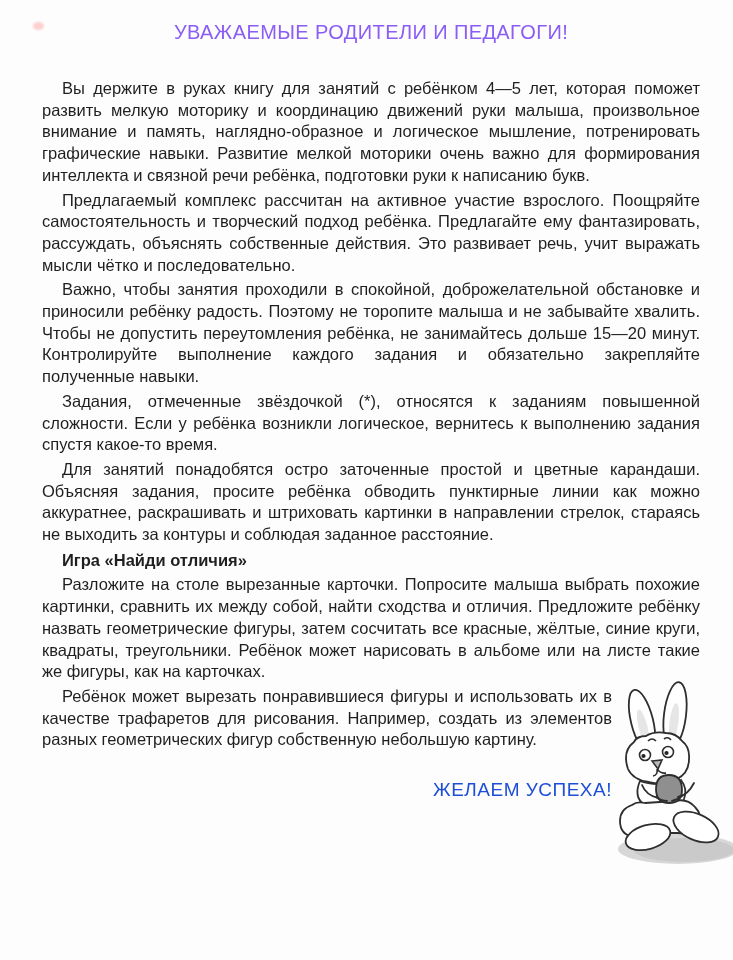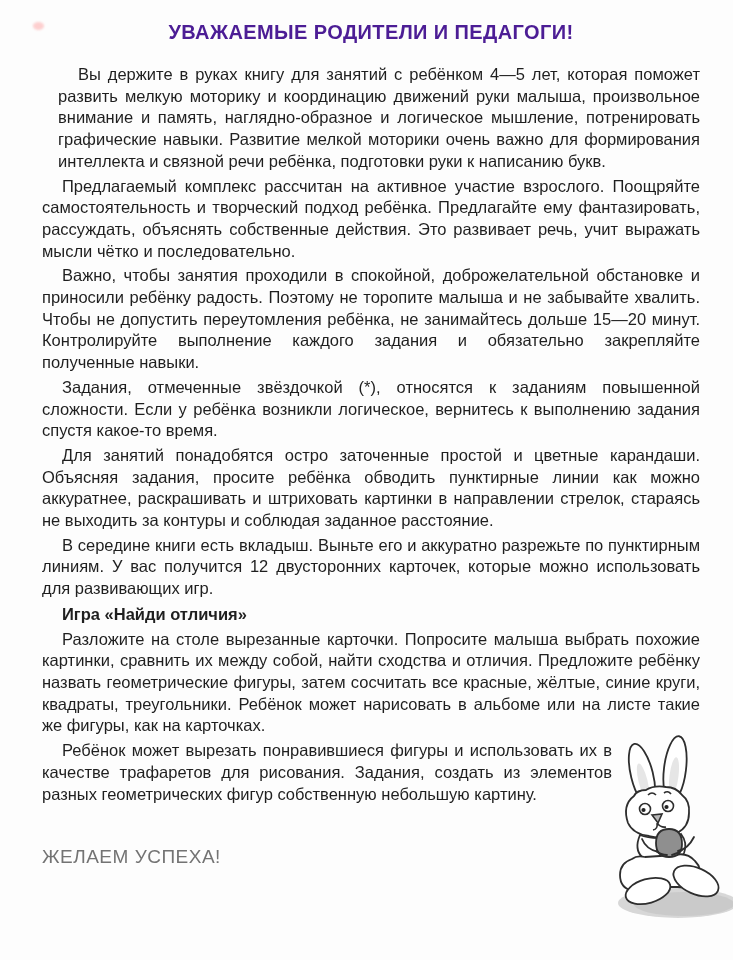--- a/index.html
+++ b/index.html
@@ -10,50 +10,50 @@
     overflow:hidden;
     font-family:"Liberation Sans", sans-serif;
     color:#1f1f1f;
   }
   .content{
     position:absolute;
     left:42px; top:0; width:658px;
     z-index:1;
   }
   .page-title{
-    margin:21px 0 20px 0;
+    margin:21px 0 34px 0;
     text-align:center;
     font-size:20px;
-    font-weight:700;
+    font-weight:400;
     letter-spacing:0.4px;
-    color:#4c1d95;
+    color:#8b5cf6;
   }
   .blocks{position:relative;}
   .para{
     font-size:16.5px;
     line-height:21.7px;
     text-align:justify;
     text-indent:20px;
     margin:3px 0 0 0;
   }
-  .para:first-child{margin-top:0;margin-left:16px;}
+  .para:first-child{margin-top:0;}
   .game-heading{
     font-size:16.5px;
     line-height:21.7px;
     font-weight:bold;
     text-indent:20px;
     margin:4px 0 0 0;
   }
   .closing{
     clear:none;
-    margin-top:41px;
-    text-align:left;
+    margin-top:28px;
+    text-align:right;
     font-size:19px;
     letter-spacing:0.5px;
-    color:#737373;
+    color:#1d4ed8;
   }
   .watermark{
     position:absolute;
     left:36px; top:448px; width:690px;
     z-index:2;
     pointer-events:none;
     font-family:"DejaVu Sans", sans-serif;
     font-weight:bold;
     font-size:49px;
     letter-spacing:3px;
@@ -92,21 +92,20 @@
 
 
   <div class="content">
     <div class="page-title">УВАЖАЕМЫЕ РОДИТЕЛИ И ПЕДАГОГИ!</div>
     <div class="blocks" id="blocks">
         <div class="para">Вы держите в руках книгу для занятий с ребёнком 4—5 лет, которая поможет развить мелкую моторику и координацию движений руки малыша, произвольное внимание и память, наглядно-образное и логическое мышление, потренировать графические навыки. Развитие мелкой моторики очень важно для формирования интеллекта и связной речи ребёнка, подготовки руки к написанию букв.</div>
         <div class="para">Предлагаемый комплекс рассчитан на активное участие взрослого. Поощряйте самостоятельность и творческий подход ребёнка. Предлагайте ему фантазировать, рассуждать, объяснять собственные действия. Это развивает речь, учит выражать мысли чётко и последовательно.</div>
         <div class="para">Важно, чтобы занятия проходили в спокойной, доброжелательной обстановке и приносили ребёнку радость. Поэтому не торопите малыша и не забывайте хвалить. Чтобы не допустить переутомления ребёнка, не занимайтесь дольше 15—20 минут. Контролируйте выполнение каждого задания и обязательно закрепляйте полученные навыки.</div>
         <div class="para">Задания, отмеченные звёздочкой (*), относятся к заданиям повышенной сложности. Если у ребёнка возникли логическое, вернитесь к выполнению задания спустя какое-то время.</div>
         <div class="para">Для занятий понадобятся остро заточенные простой и цветные карандаши. Объясняя задания, просите ребёнка обводить пунктирные линии как можно аккуратнее, раскрашивать и штриховать картинки в направлении стрелок, стараясь не выходить за контуры и соблюдая заданное расстояние.</div>
-        <div class="para">В середине книги есть вкладыш. Выньте его и аккуратно разрежьте по пунктирным линиям. У вас получится 12 двусторонних карточек, которые можно использовать для развивающих игр.</div>
         <div class="game-heading">Игра «Найди отличия»</div>
         <div class="para">Разложите на столе вырезанные карточки. Попросите малыша выбрать похожие картинки, сравнить их между собой, найти сходства и отличия. Предложите ребёнку назвать геометрические фигуры, затем сосчитать все красные, жёлтые, синие круги, квадраты, треугольники. Ребёнок может нарисовать в альбоме или на листе такие же фигуры, как на карточках.</div>
     <div class="rabbit-float">
       <svg width="134" height="182" viewBox="0 0 134 182">
 
         <ellipse cx="74" cy="160" rx="60" ry="15" fill="#c9c9c9" opacity="0.75"></ellipse>
         <ellipse cx="80" cy="161" rx="50" ry="12" fill="#bdbdbd" opacity="0.5"></ellipse>
         <g stroke="#2e2e2e" stroke-width="1.8" fill="#ffffff" stroke-linecap="round">
 
           <ellipse cx="38" cy="32" rx="11" ry="32" transform="rotate(-14 38 32)"></ellipse>
@@ -139,18 +138,18 @@
           <circle cx="62.5" cy="64" r="2.1" fill="#222" stroke="none"></circle>
 
           <path d="M48 72 l10 -1 l-4 9 z" fill="#b9b9b9"></path>
 
           <path d="M53 80 q1 6 -4 7 M53 80 q4 5 9 4" fill="none"></path>
 
           <path d="M44 52 q4 -4 8 0 M60 50 q4 -3 7 1" fill="none"></path>
         </g>
       </svg>
     </div>
-        <div class="para">Ребёнок может вырезать понравившиеся фигуры и использовать их в качестве трафаретов для рисования. Задания, создать из элементов разных геометрических фигур собственную небольшую картину.</div>
+        <div class="para">Ребёнок может вырезать понравившиеся фигуры и использовать их в качестве трафаретов для рисования. Например, создать из элементов разных геометрических фигур собственную небольшую картину.</div>
       </div>
     <div class="closing">ЖЕЛАЕМ УСПЕХА!</div>
   </div>
 
 </div>
 
 </body></html>

